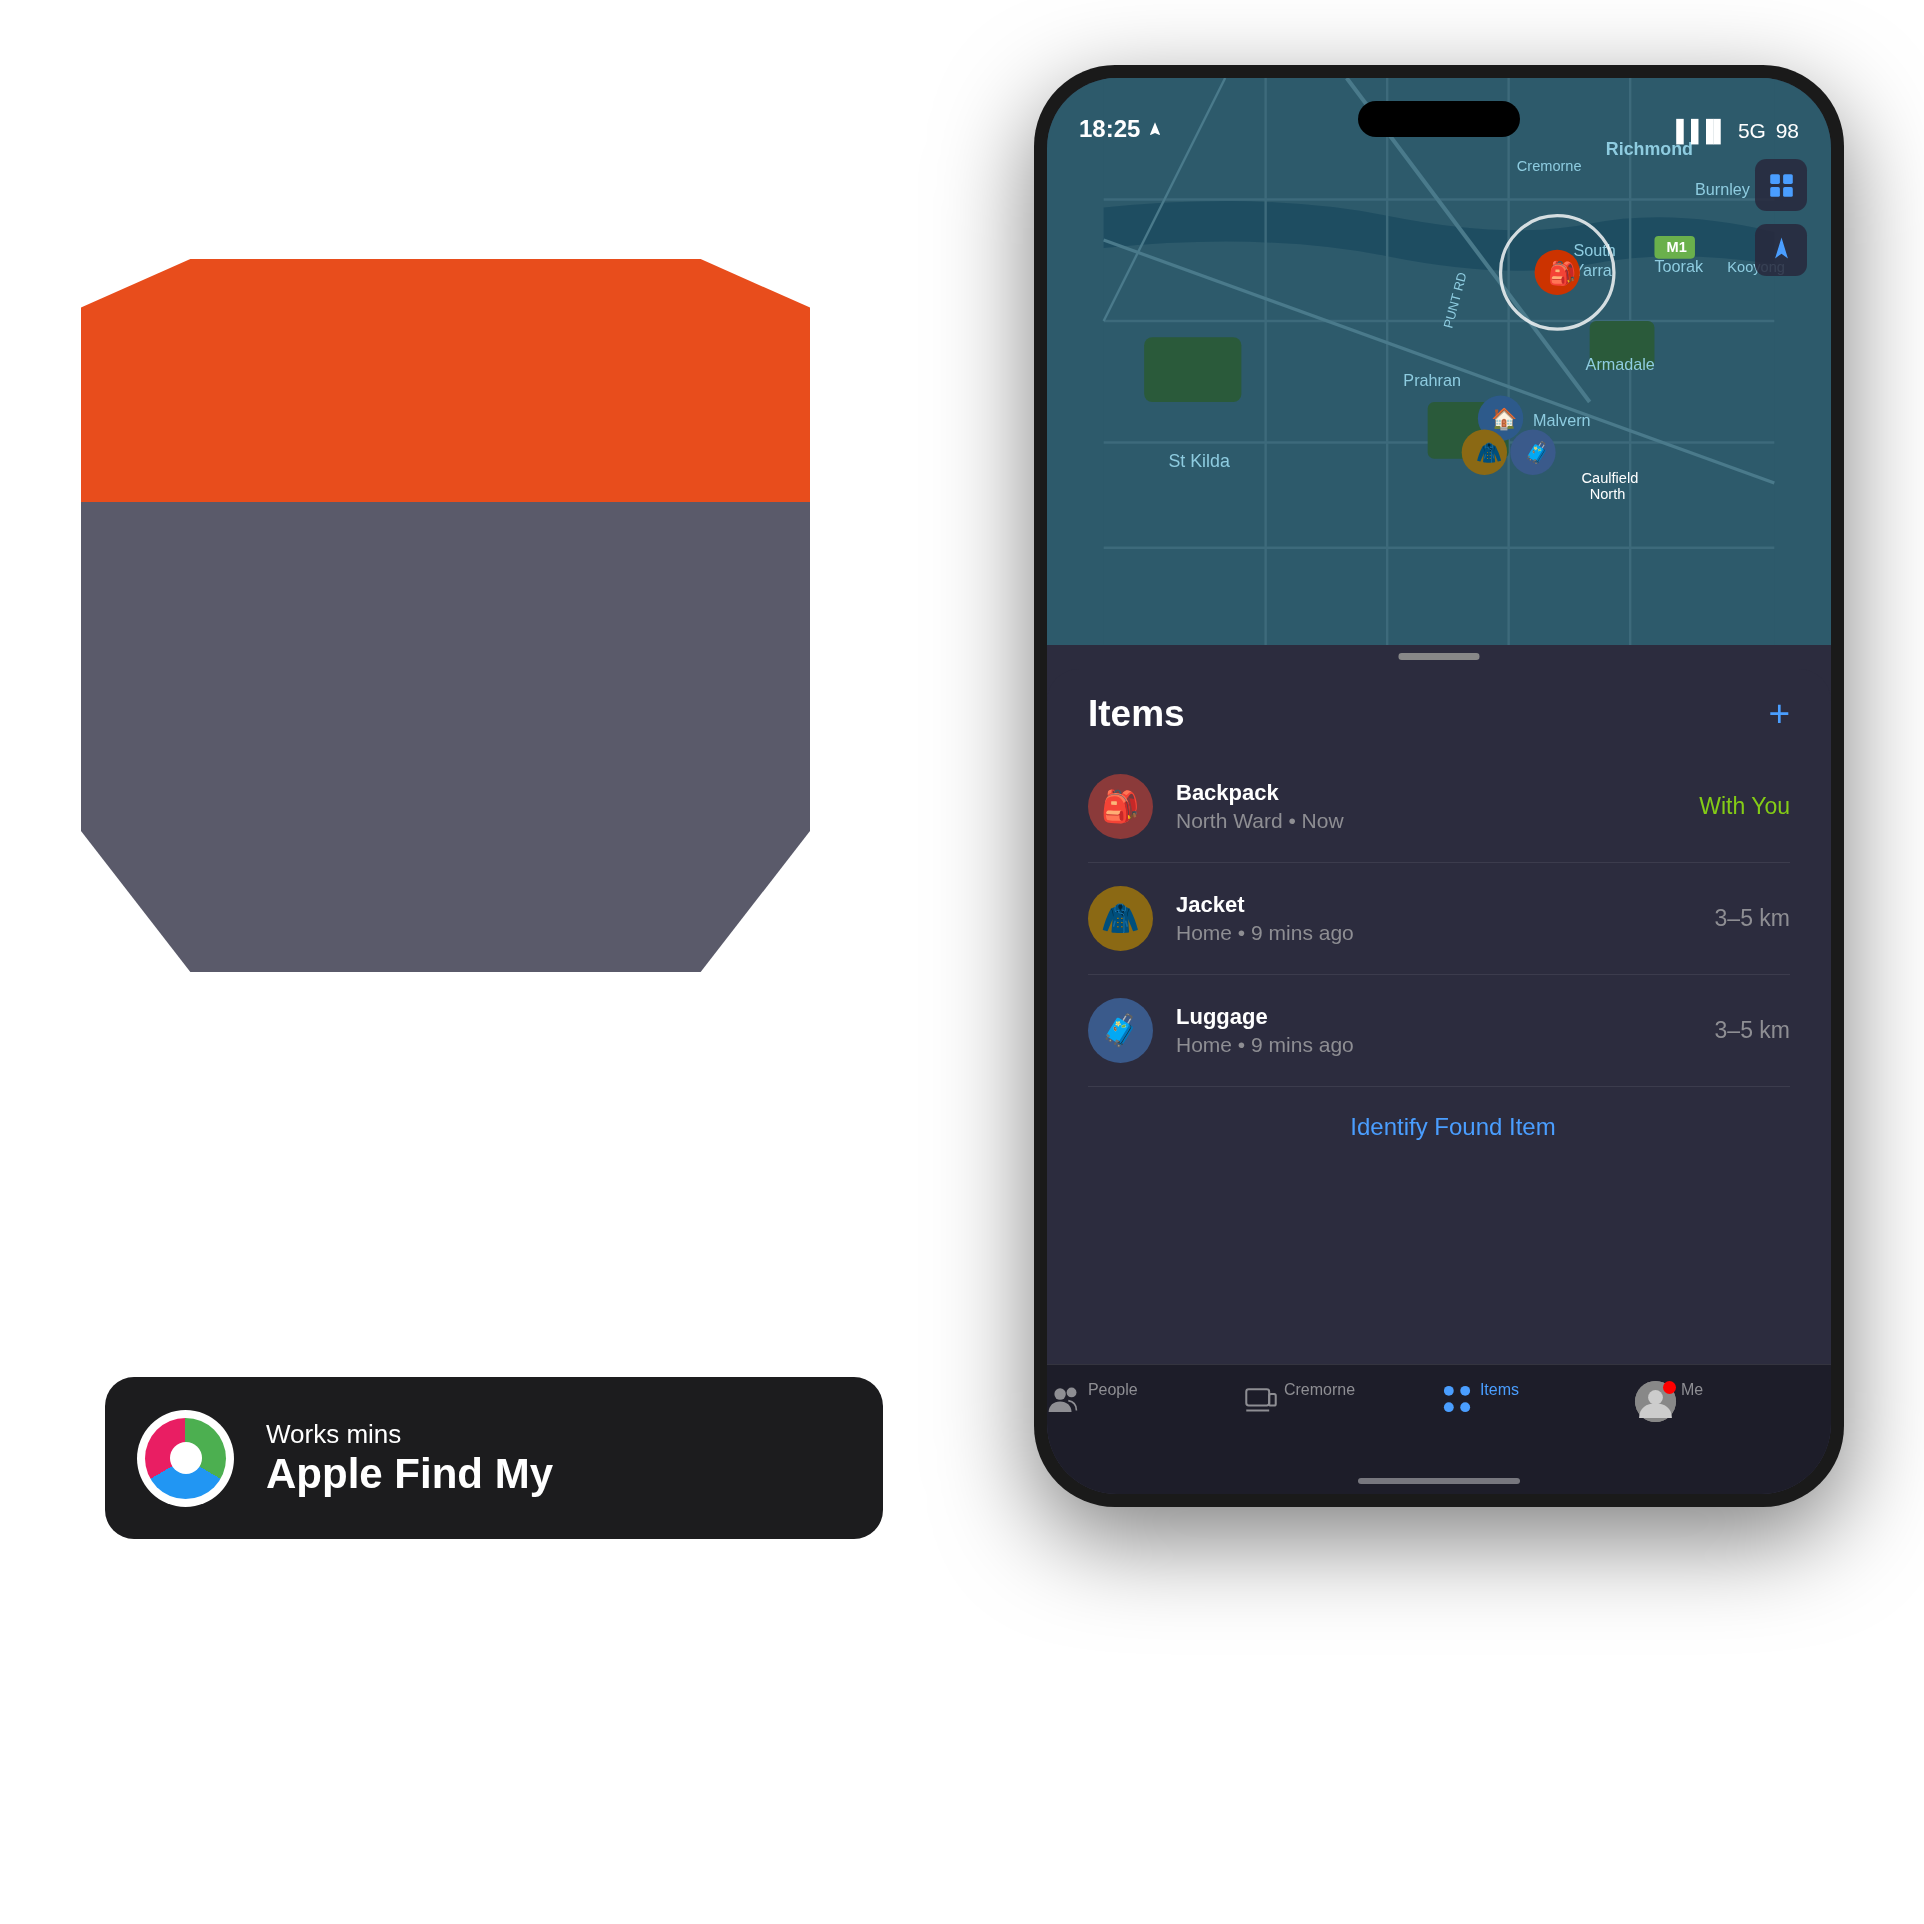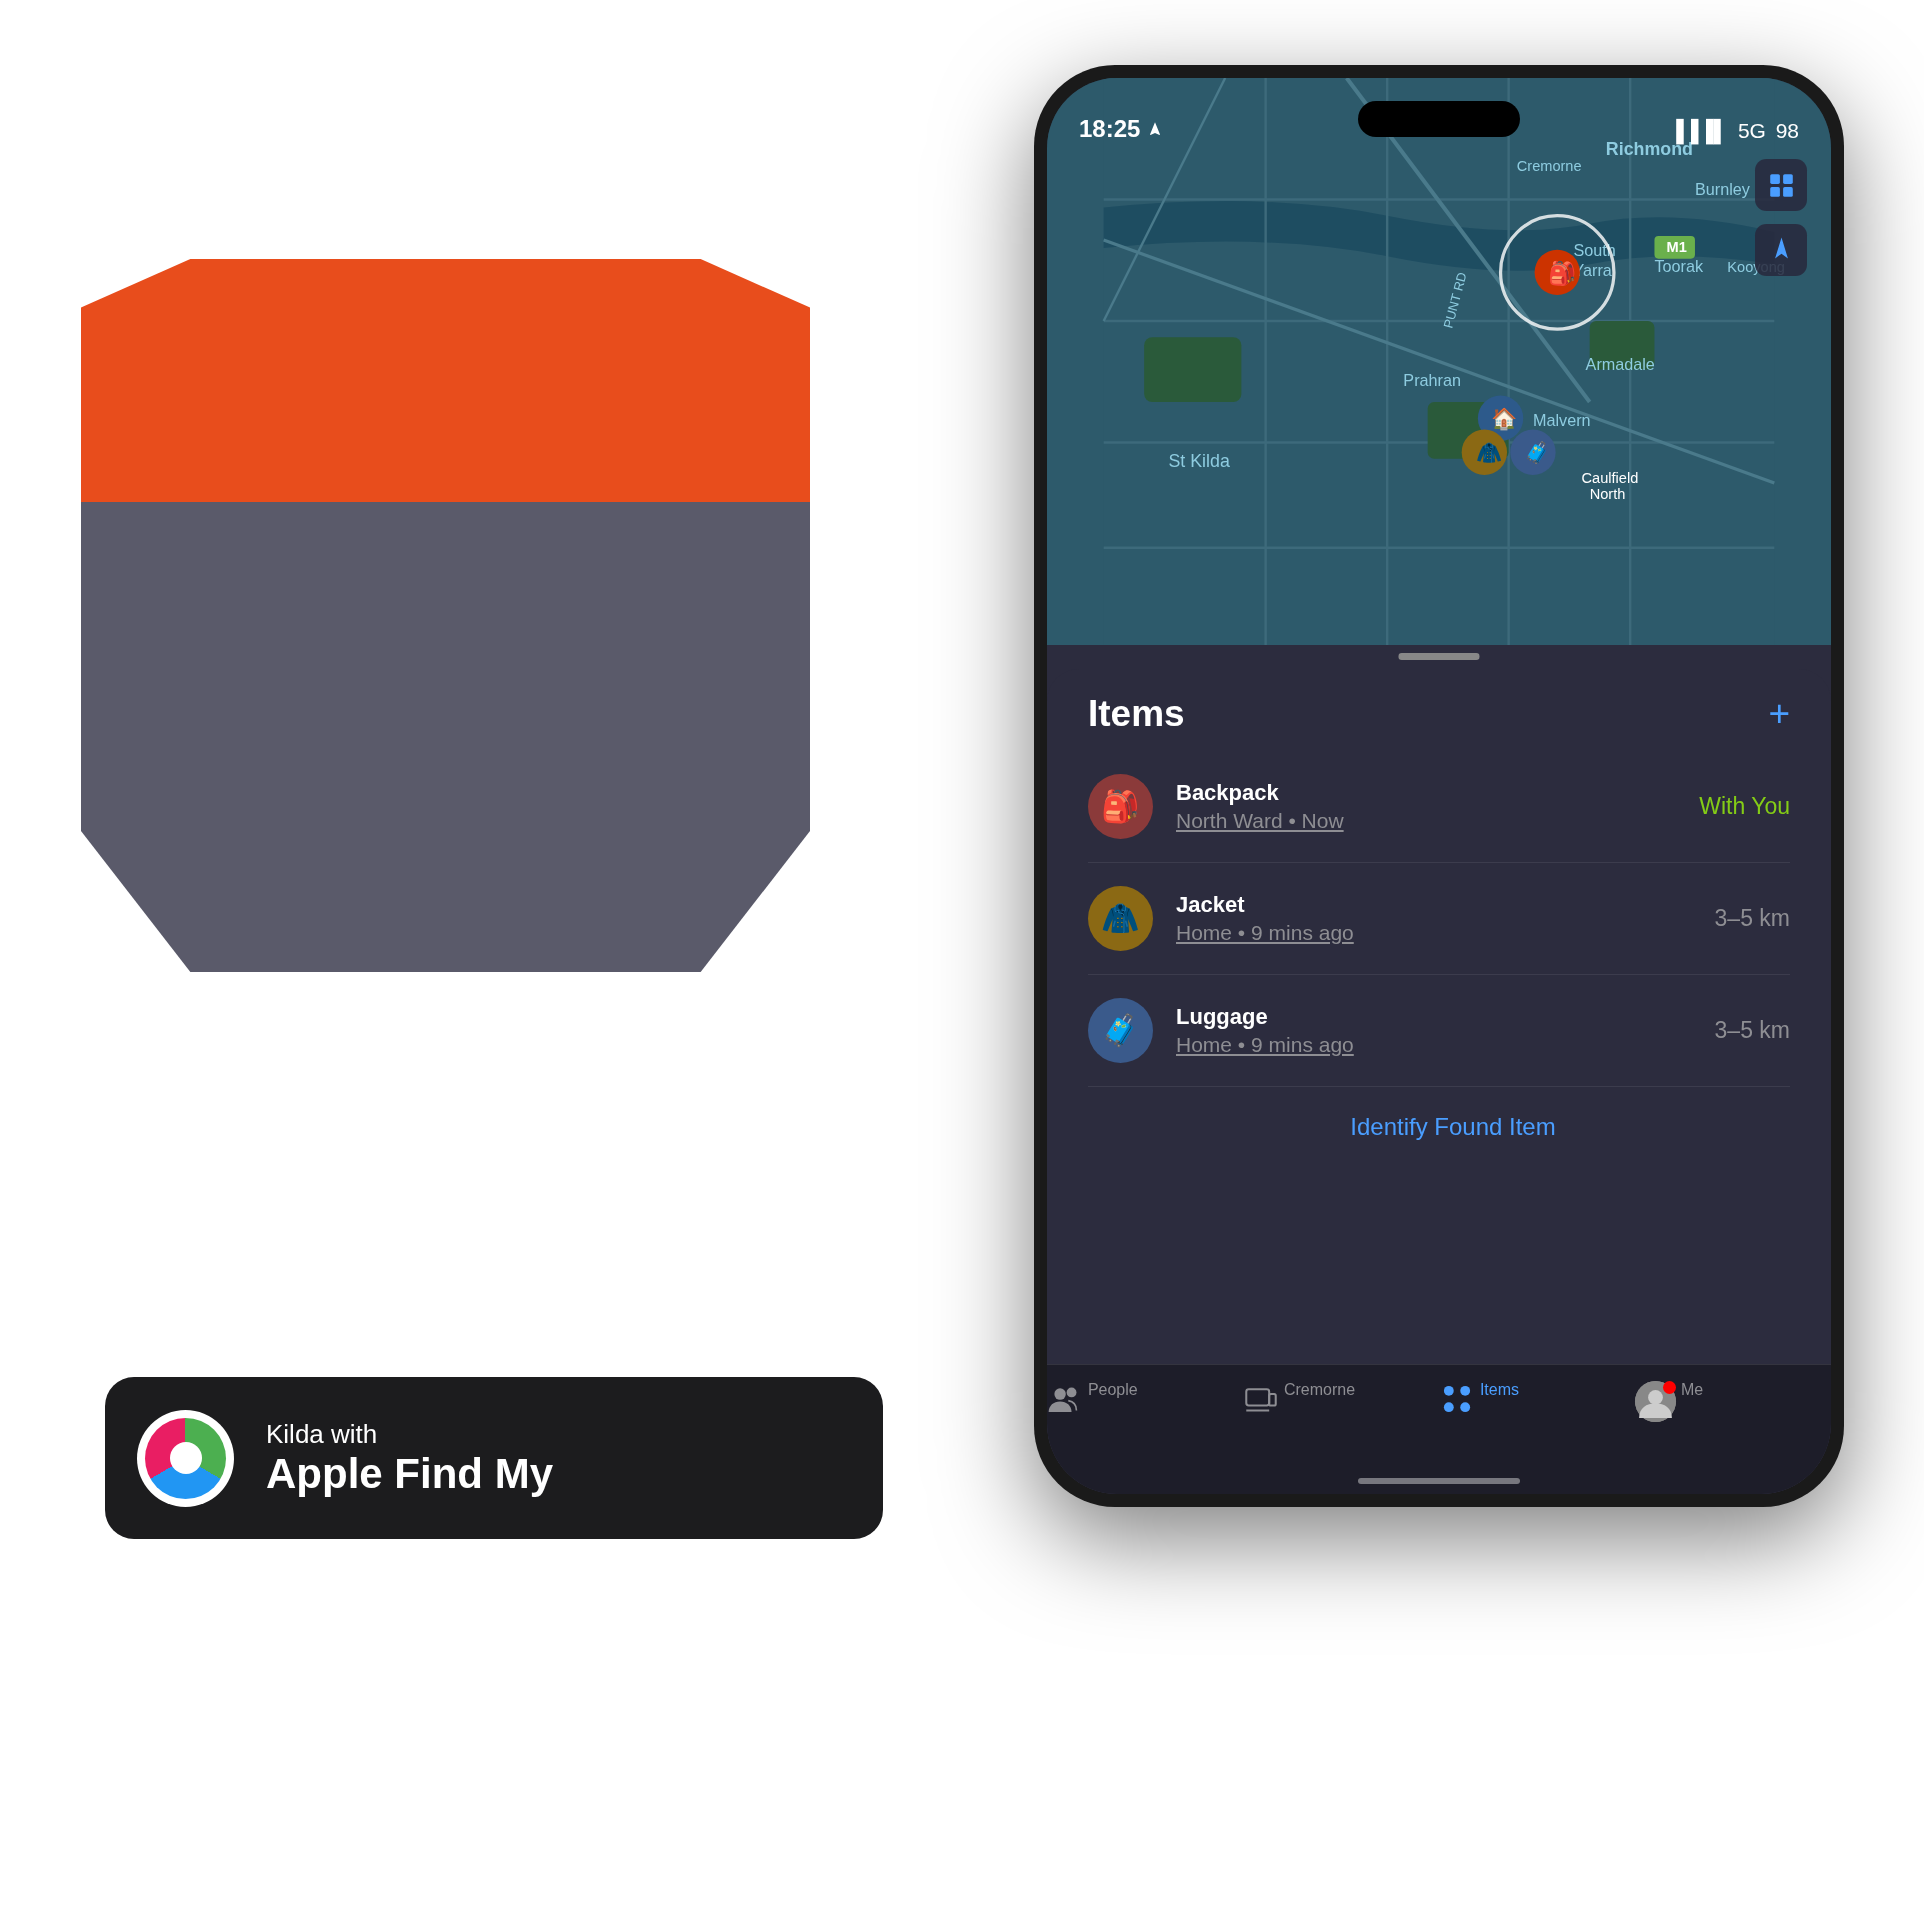--- a/index.html
+++ b/index.html
@@ -288,21 +288,20 @@
     .item-name {
       font-size: 22px;
       font-weight: 600;
       color: white;
     }
 
     .item-sub {
       font-size: 21px;
       color: #8e8e93;
       margin-top: 3.2px;
-      text-decoration: underline;
     }
 
     .item-distance {
       font-size: 23px;
       color: #8e8e93;
       text-align: right;
     }
 
     .item-distance.with-you {
       color: #84cc16;
@@ -381,21 +380,21 @@
 <div class="orange-shape"></div>
 <div class="gray-shape"></div>
 
 <div class="find-my-badge">
   <div class="find-my-logo">
     <div class="find-my-logo-inner">
       <div class="find-my-logo-center"></div>
     </div>
   </div>
   <div class="find-my-text">
-    <span class="find-my-works-with">Kilda with</span>
+    <span class="find-my-works-with">Works mins</span>
     <span class="find-my-title">Apple Find My</span>
   </div>
 </div>
 
 <div class="iphone">
   <div class="iphone-screen">
 
     <div class="dynamic-island"></div>
 
     <div class="map-area">

